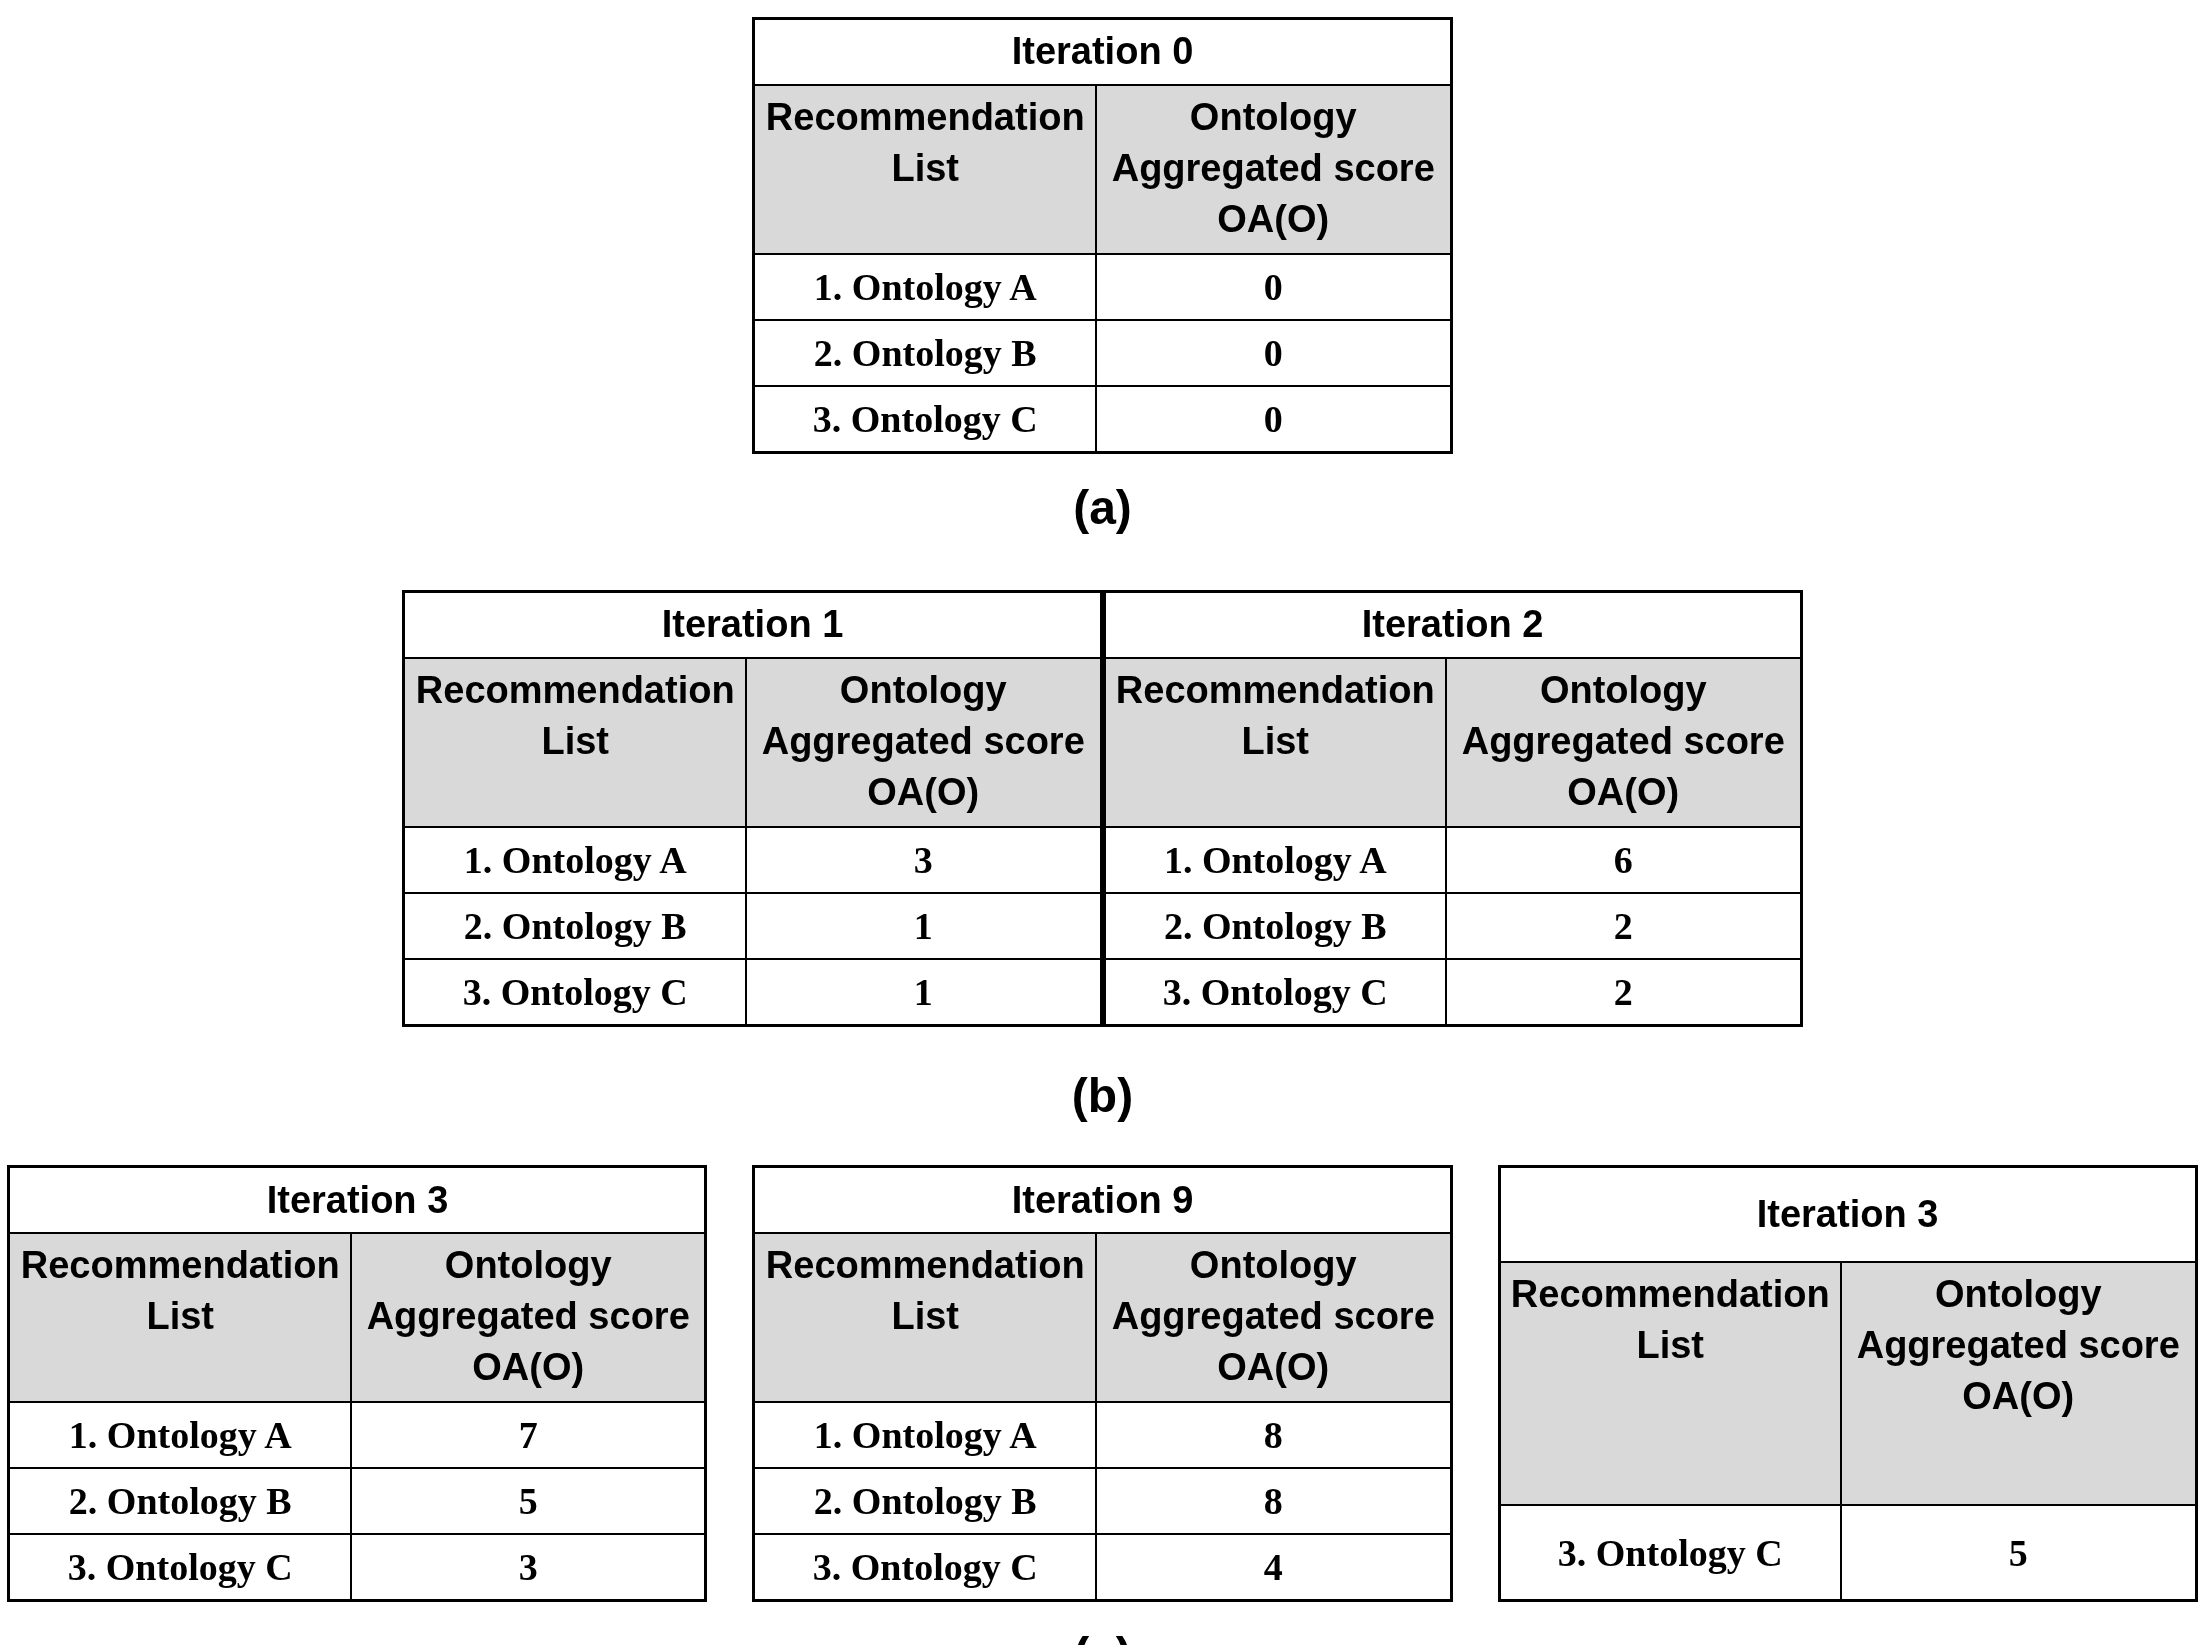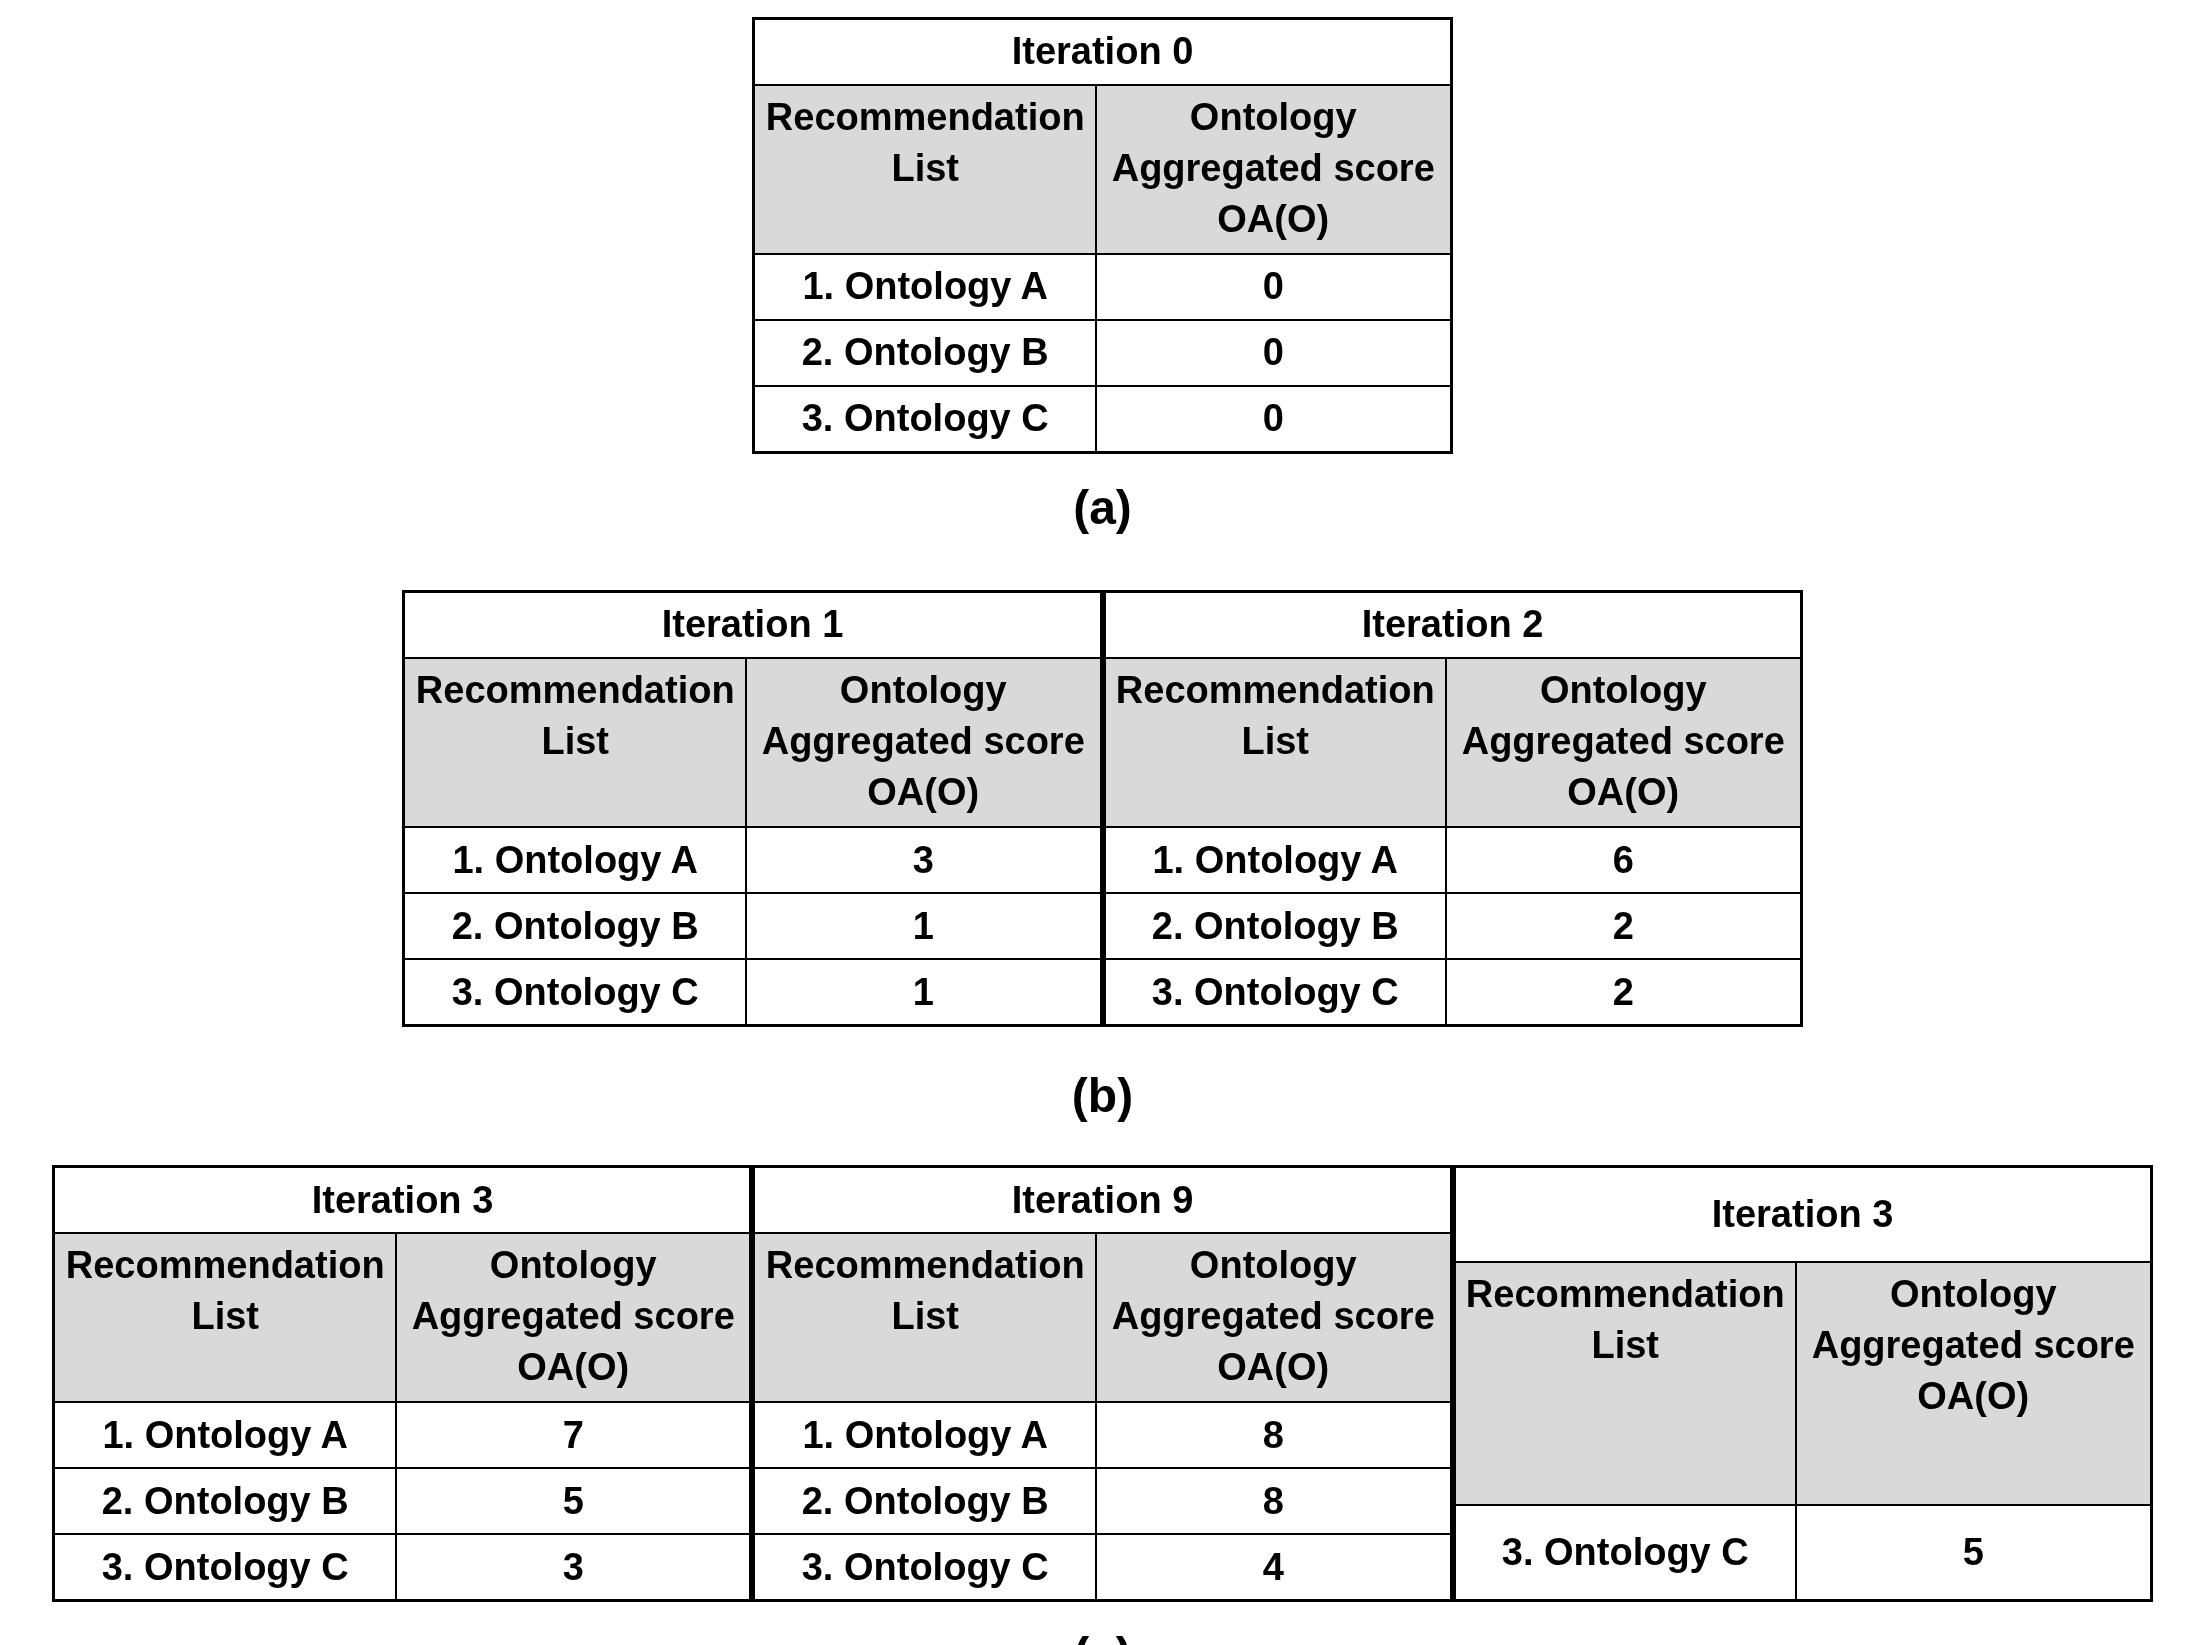--- a/index.html
+++ b/index.html
@@ -21,21 +21,21 @@
     flex-direction: column;
     align-items: center;
   }
   .table-row {
     display: flex;
     flex-direction: row;
     justify-content: center;
   }
   .row-a { margin-top: 16.7px; }
   .row-b { margin-top: 58px; }
-  .row-c { margin-top: 45px; }
+  .row-c { margin-top: 45px; gap: 45px; }
   .caption {
     font-size: 48px;
     line-height: 1;
     text-align: center;
     font-weight: bold;
   }
   .caption-a { margin-top: 30px; }
   .caption-b { margin-top: 45px; }
   .caption-c { margin-top: 28.5px; }
 
@@ -63,20 +63,21 @@
     background: #d9d9d9;
     vertical-align: top;
     padding-top: 6.2px;
     line-height: 51px;
     margin-top: 24px;
   }
   tr.data-row td {
     height: 62px;
     vertical-align: middle;
     background: #ffffff;
+    font-family: Liberation Serif, serif;
   }
 </style>
 </head>
 <body>
 
 <div class="figure">
 
   <div class="table-row row-a">
     <table class="itable">
       <colgroup>

